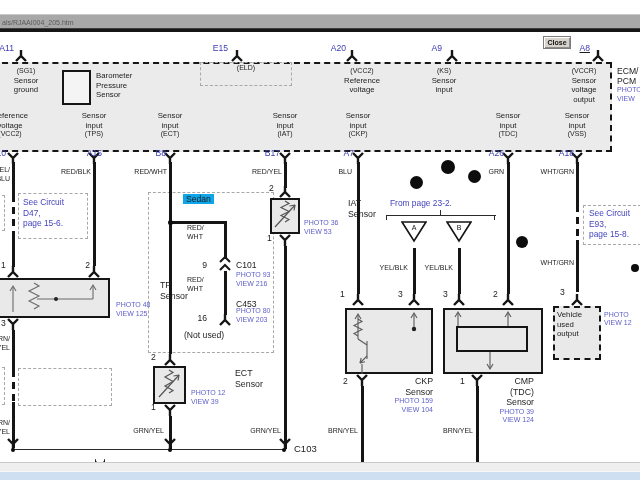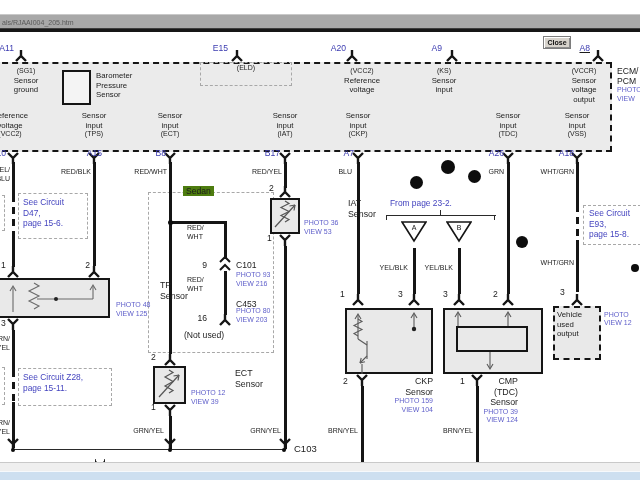--- a/index.html
+++ b/index.html
@@ -43,21 +43,21 @@
   .ac{text-align:center;}
   .ar{text-align:right;}
   .t7{font-size:7px;line-height:8.5px;}
   .t8{font-size:7.8px;line-height:9.6px;}
   .t85{font-size:8.6px;line-height:10px;}
   .t9{font-size:8.8px;line-height:10.5px;padding-left:44px;}
   .t95{font-size:9.5px;line-height:11px;}
   .pb{font-size:8.6px;line-height:10px;color:#3b3bb0;}
   .link{color:#5f5fca;}
   .note{font-size:8.4px;line-height:10.5px;color:#4444bf;}
-  .wbg{background:#4d7c0f;padding:0 3px;}
+  .wbg{background:#0ea5e9;padding:0 3px;margin-top:8px;}
 </style>
 </head>
 <body>
 
 <div id="page">
   <div class="addressbar">
     <span>als/RJAAI004_205.htm</span>
   </div>
   <div class="band"></div>
   <div class="content-bg"></div>
@@ -455,24 +455,20 @@
         <div class="ln t7">WHT/GRN</div>
       </div>
       <div class="lbl" style="left: 183px; top: 186px;">
         <div class="ln t85 wbg">Sedan</div>
       </div>
       <div class="lbl" style="left: 23px; top: 197px;">
         <div class="ln note">See Circuit</div>
         <div class="ln note">D47,</div>
         <div class="ln note">page 15-6.</div>
       </div>
-      <div class="lbl" style="left: 23px; top: 372px;">
-        <div class="ln note">See Circuit Z28,</div>
-        <div class="ln note">page 15-11.</div>
-      </div>
       <div class="lbl" style="left: 589px; top: 208px;">
         <div class="ln note">See Circuit</div>
         <div class="ln note">E93,</div>
         <div class="ln note">page 15-8.</div>
       </div>
       <div class="lbl" style="left: 390px; top: 198px;">
         <div class="ln note">From page 23-2.</div>
       </div>
       <div class="lbl" style="left: 187px; top: 224px;">
         <div class="ln t7">RED/</div>
@@ -591,21 +587,21 @@
       </div>
       <div class="lbl" style="left: 443px; top: 289px;">
         <div class="ln t85">3</div>
       </div>
       <div class="lbl" style="left: 493px; top: 289px;">
         <div class="ln t85">2</div>
       </div>
       <div class="lbl" style="left: 460px; top: 376px;">
         <div class="ln t85">1</div>
       </div>
-      <div class="lbl ar" style="left: 445px; top: 376px; width: 73px; text-align: right;">
+      <div class="lbl ar" style="left: 461px; top: 376px; width: 73px; text-align: right;">
         <div class="ln t9">CMP</div>
         <div class="ln t9">(TDC)</div>
         <div class="ln t9">Sensor</div>
         <div class="ln t7 link">PHOTO 39</div>
         <div class="ln t7 link">VIEW 124</div>
       </div>
       <div class="lbl ar" style="left: 425px; top: 427px; width: 48px;">
         <div class="ln t7">BRN/YEL</div>
       </div>
       <div class="lbl ar" style="left: 524px; top: 259px; width: 50px;">

